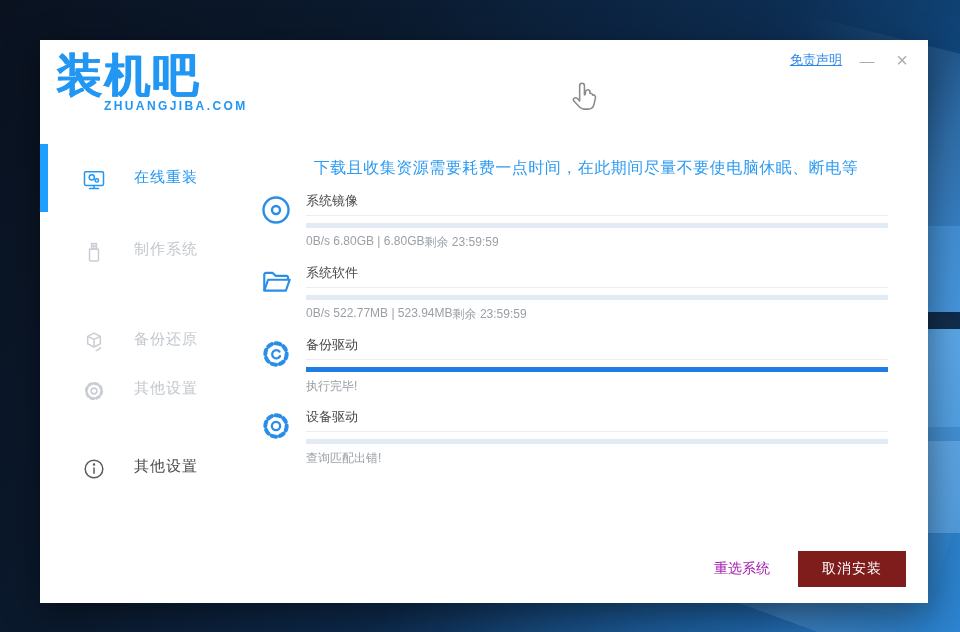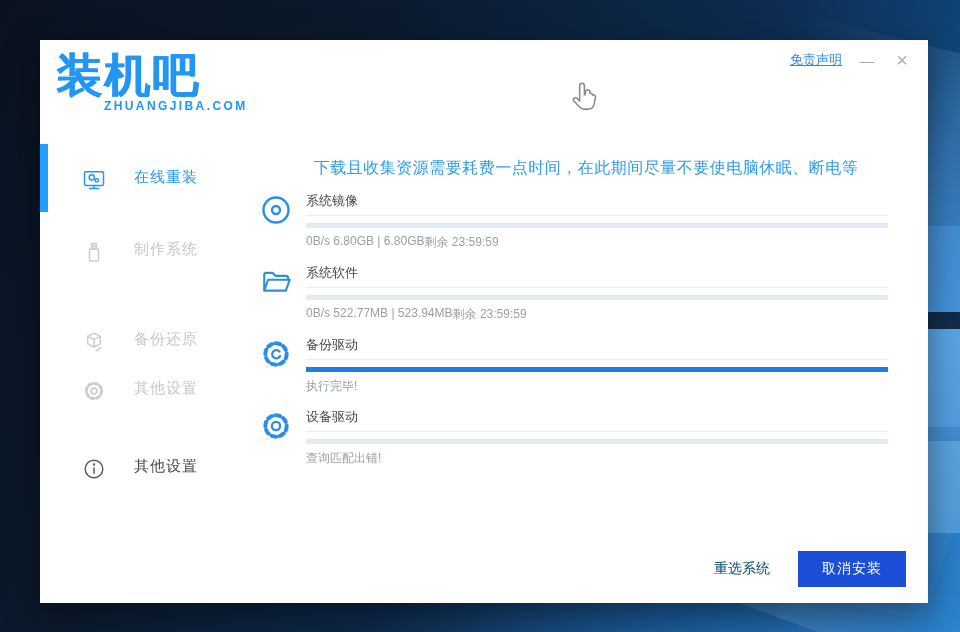--- a/index.html
+++ b/index.html
@@ -55,22 +55,22 @@
   .task-icon { width:32px; height:32px; flex:0 0 32px; margin-top:2px; }
   .task-icon svg { width:32px; height:32px; }
   .task-body { flex:1; margin-left:14px; }
   .task-title { font-size:13px; color:#4a4a4a; padding-bottom:5px; border-bottom:1px solid #ededed; }
   .task-bar { margin-top:7px; height:5px; background:#e2eaf4; }
   .task-bar .fill { height:100%; background:#1e7ce2; width:0; }
   .task-status { margin-top:6px; display:flex; justify-content:flex-start; font-size:12px; color:#9aa0a6; }
 
   
   .footer { position:absolute; right:22px; bottom:16px; display:flex; align-items:center; gap:28px; }
-  .reselect { font-size:14px; color:#0c4a6e; cursor:pointer; }
-  .cancel-btn { background:#1d4ed8; color:#fff; border:none; font-size:14px; letter-spacing:1px;
+  .reselect { font-size:14px; color:#a21caf; cursor:pointer; }
+  .cancel-btn { background:#7f1d1d; color:#fff; border:none; font-size:14px; letter-spacing:1px;
     padding:9px 24px; cursor:pointer; font-family:inherit; }
 
   
   .cursor { position:absolute; left:566px; top:78px; width:38px; height:42px; pointer-events:none; }
 </style>
 </head>
 <body>
 
 <div class="wallpaper">
   <div class="beam b1"></div>

